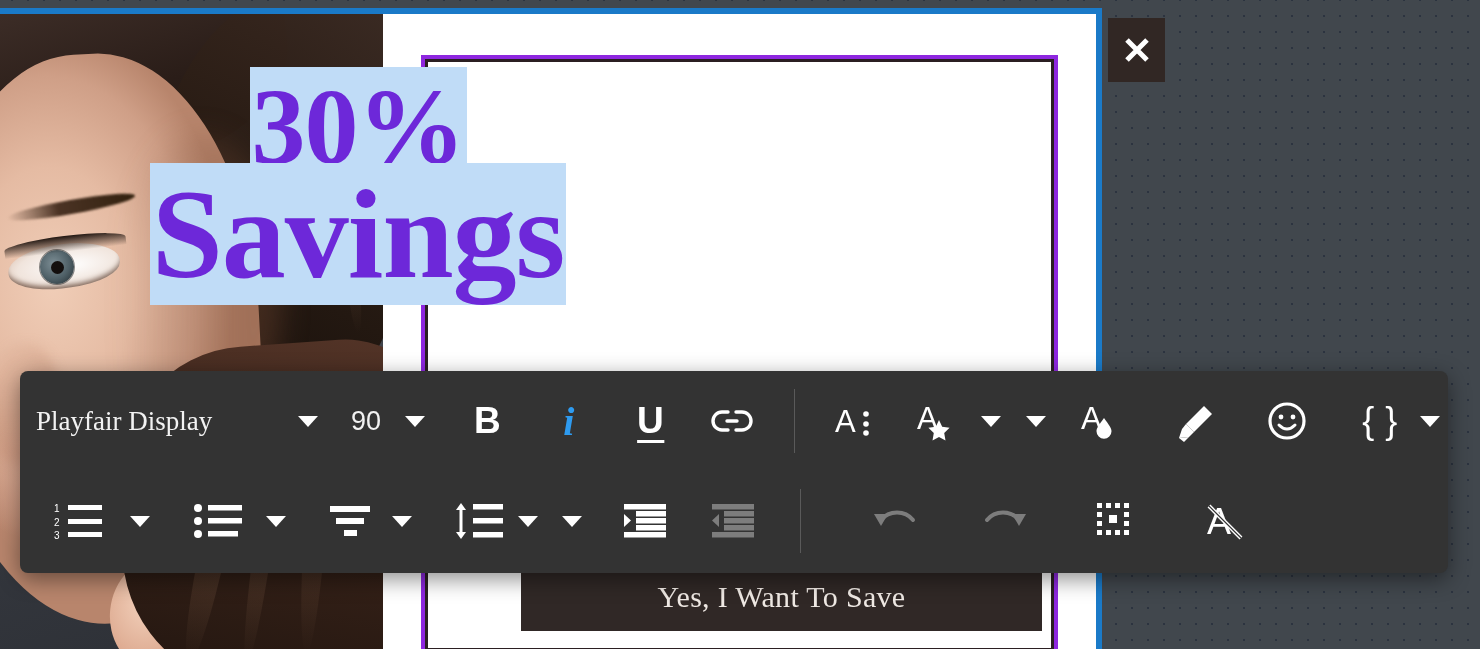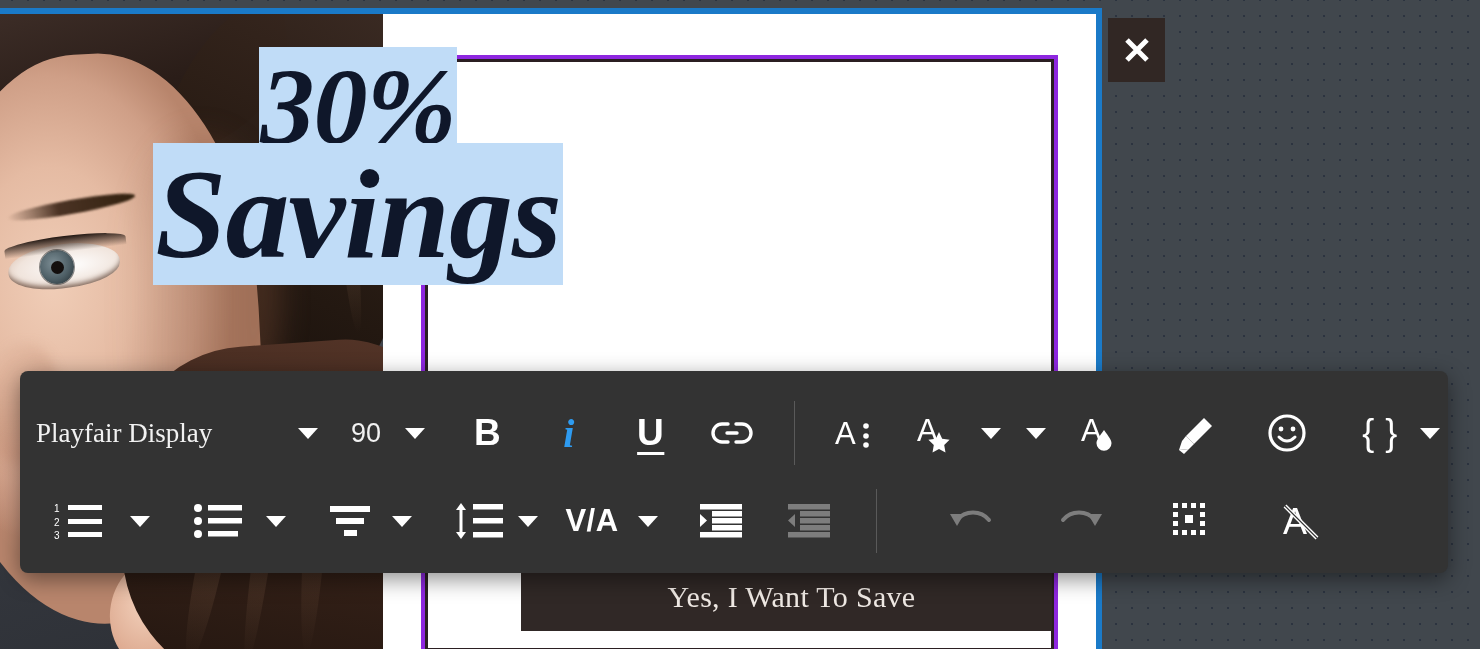--- a/index.html
+++ b/index.html
@@ -209,27 +209,26 @@
     content: "";
     position: absolute;
     inset: 0;
     border: 3px solid #2b1f22;
     box-sizing: border-box;
   }
 
   .headline {
     position: absolute;
     left: 60px;
-    top: 54px;
+    top: 74px;
     width: 596px;
     text-align: center;
     font-family: "Liberation Serif", "DejaVu Serif", serif;
     font-weight: 700;
-    font-style: italic;
-    color: #0f172a;
+    color: #6d28d9;
     line-height: 0.98;
     letter-spacing: -1px;
     z-index: 5;
     user-select: none;
   }
   .headline .l1 { font-size: 108px; display: block; }
   .headline .l2 { font-size: 128px; display: block; margin-top: -8px; }
   .sel {
     background: #c0dcf7;
     box-decoration-break: clone;
@@ -245,21 +244,20 @@
     height: 68px;
     background: #302826;
     color: #efe9e4;
     font-family: "Liberation Serif", "DejaVu Serif", serif;
     font-size: 30px;
     display: flex;
     align-items: center;
     justify-content: center;
     z-index: 5;
     letter-spacing: .3px;
-    padding-left: 10px;
   }
 
   
   .close-btn {
     position: absolute;
     left: 1108px;
     top: 18px;
     width: 57px;
     height: 64px;
     background: #312724;
@@ -284,21 +282,21 @@
     box-shadow: 0 6px 22px rgba(0,0,0,.45);
   }
   .tb-row {
     position: absolute;
     left: 0;
     width: 100%;
     height: 100px;
     display: flex;
     align-items: center;
   }
-  .tb-row.row1 { top: 12px; }
+  .tb-row.row1 { top: 0; }
   .tb-row.row2 { top: 100px; }
 
   .tb-item {
     display: flex;
     align-items: center;
     justify-content: center;
     height: 62px;
     color: #ffffff;
     cursor: pointer;
     user-select: none;
@@ -601,21 +599,20 @@
           </svg>
         </span>
       </div>
       <div class="tb-item caret" style="width:32px">
         <svg width="22" height="14" viewBox="0 0 22 14">
             <path d="M1 2 L21 2 L11 13 Z" fill="currentColor"></path>
           </svg>
       </div>
       <div class="gap-s"></div>
 
-      <div class="tb-item ic ic-text ic-va" style="width:76px">V/A</div>
       <div class="tb-item caret" style="width:36px">
         <svg width="22" height="14" viewBox="0 0 22 14">
             <path d="M1 2 L21 2 L11 13 Z" fill="currentColor"></path>
           </svg>
       </div>
       <div class="gap-m"></div>
 
       <div class="tb-item ic" style="width:66px">
         <span>
           <svg width="46" height="38" viewBox="0 0 46 38">

